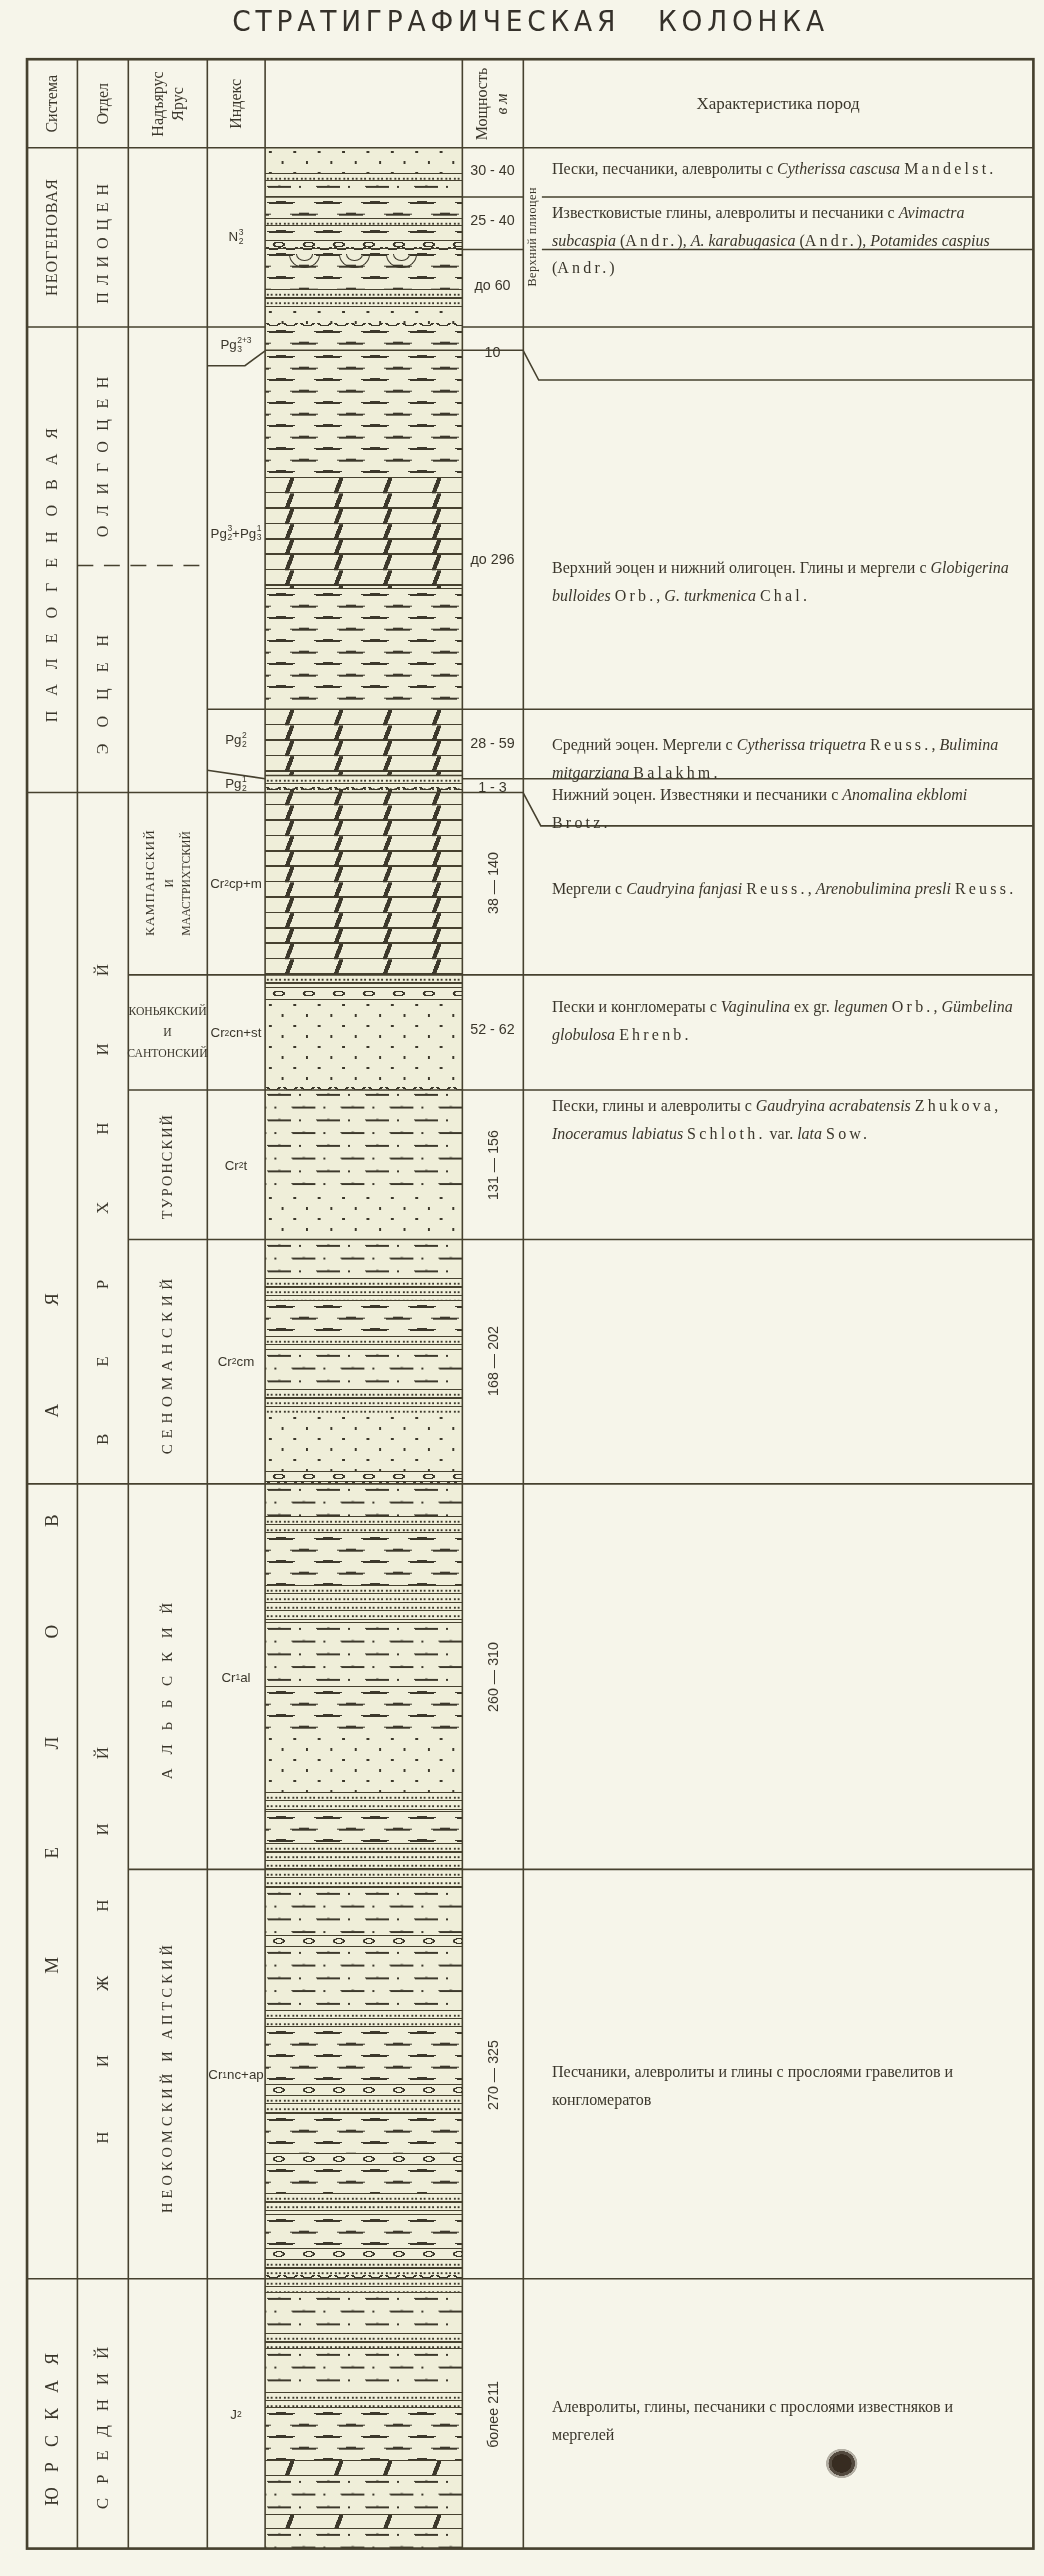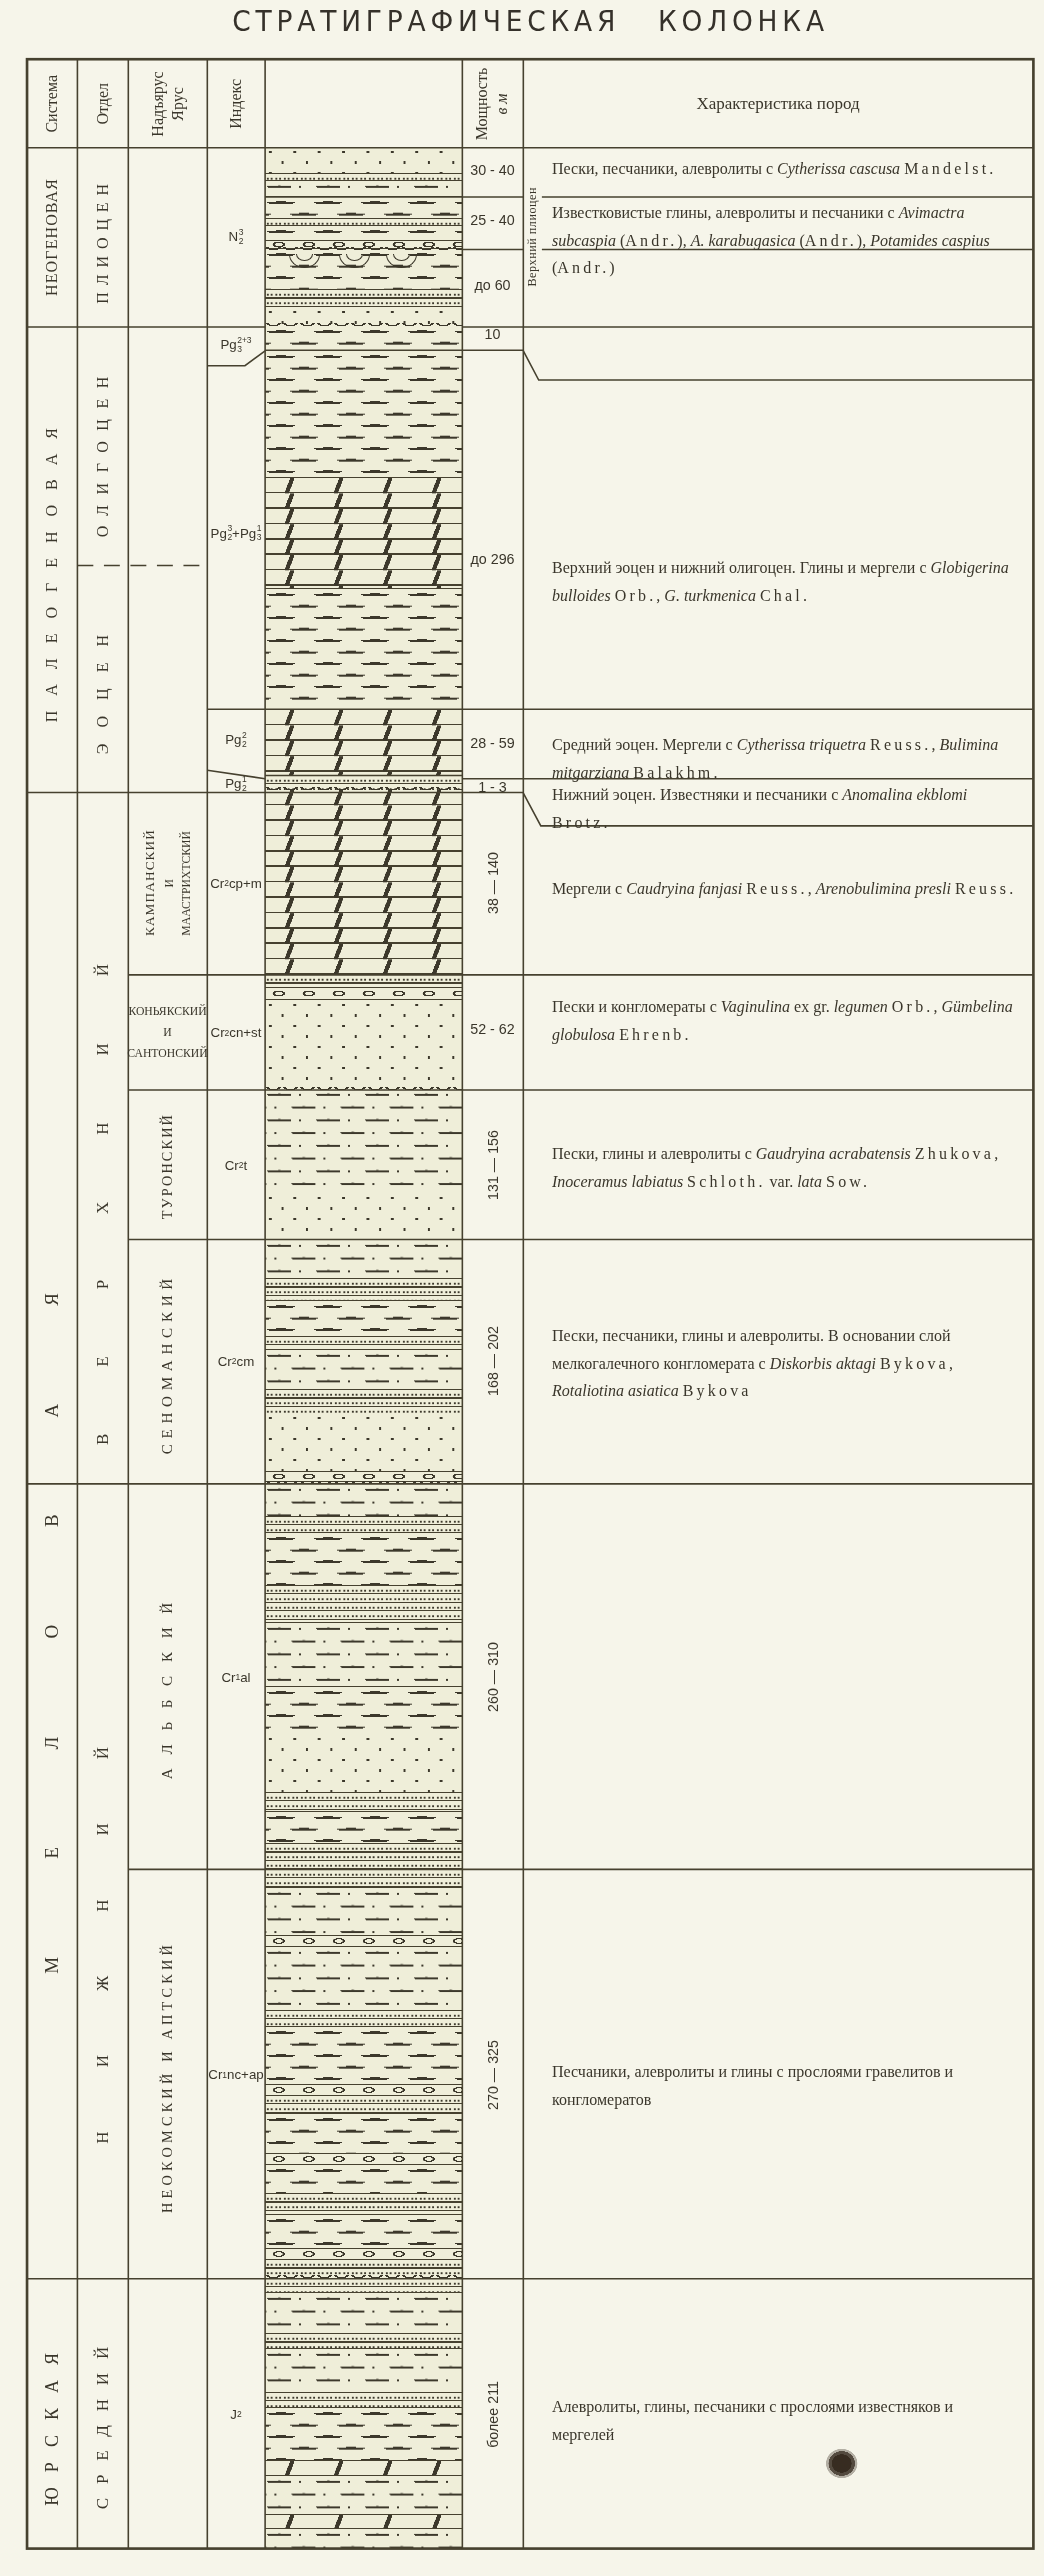--- a/index.html
+++ b/index.html
@@ -385,21 +385,21 @@
   <div class="cell idx lbl" style="left:207px;top:2279px;width:58px;height:270px">
       <span class="iseg">
         <span>J</span>
         <sub>2</sub>
       </span>
     </div>
 
   <div class="thick lbl" style="top:162px">30 - 40</div>
   <div class="thick lbl" style="top:212px">25 - 40</div>
   <div class="thick lbl" style="top:277px">до 60</div>
-  <div class="thick lbl" style="top:326px">10</div>
+  <div class="thick lbl" style="top:344px">10</div>
   <div class="thick lbl" style="top:551px">до 296</div>
   <div class="thick lbl" style="top:735px">28 - 59</div>
   <div class="thick lbl" style="top:779px">1 - 3</div>
   <div class="cell lbl" style="left:462px;top:792px;width:61px;height:182px">
     <span class="vt thickv">38 — 140</span>
     </div>
   <div class="thick lbl" style="top:1021px">52 - 62</div>
   <div class="cell lbl" style="left:462px;top:1090px;width:61px;height:150px">
     <span class="vt thickv">131 — 156</span>
     </div>
@@ -420,20 +420,19 @@
     <span class="vt" style="font-size:12.2px;letter-spacing:0.5px">Верхний плиоцен</span>
     </div>
 
   <div class="desc lbl" style="top:155px"><span>Пески, песчаники, алевролиты с </span><span class="it">Cytherissa cascusa</span><span> </span><span class="spx">Mandelst.</span></div>
   <div class="desc lbl" style="top:199px"><span>Известковистые глины, алевролиты и песчаники с </span><span class="it">Avimactra subcaspia</span><span> (</span><span class="spx">Andr.</span><span>), </span><span class="it">A. karabugasica</span><span> (</span><span class="spx">Andr.</span><span>), </span><span class="it">Potamides caspius</span><span> (</span><span class="spx">Andr.</span><span>)</span></div>
   <div class="desc lbl" style="top:554px"><span>Верхний эоцен и нижний олигоцен. Глины и мергели с </span><span class="it">Globigerina bulloides</span><span> </span><span class="spx">Orb.</span><span>, </span><span class="it">G. turkmenica</span><span> </span><span class="spx">Chal.</span></div>
   <div class="desc lbl" style="top:731px"><span>Средний эоцен. Мергели с </span><span class="it">Cytherissa triquetra</span><span> </span><span class="spx">Reuss.</span><span>, </span><span class="it">Bulimina mitgarziana</span><span> </span><span class="spx">Balakhm.</span></div>
   <div class="desc lbl" style="top:875px"><span>Мергели с </span><span class="it">Caudryina fanjasi</span><span> </span><span class="spx">Reuss.</span><span>, </span><span class="it">Arenobulimina presli</span><span> </span><span class="spx">Reuss.</span></div>
   <div class="desc lbl" style="top:781px"><span>Нижний эоцен. Известняки и песчаники с </span><span class="it">Anomalina ekblomi</span><span> </span><span class="spx">Brotz.</span></div>
   <div class="desc lbl" style="top:993px"><span>Пески и конгломераты с </span><span class="it">Vaginulina</span><span> ex gr. </span><span class="it">legumen</span><span> </span><span class="spx">Orb.</span><span>, </span><span class="it">Gümbelina globulosa</span><span> </span><span class="spx">Ehrenb.</span></div>
-  <div class="desc lbl" style="top:1140px"><span>Пески, глины и алевролиты с </span><span class="it">Gaudryina acrabatensis</span><span> </span><span class="spx">Zhukova</span><span>, </span><span class="it">Inoceramus labiatus</span><span> </span><span class="spx">Schloth.</span><span> var. </span><span class="it">lata</span><span> </span><span class="spx">Sow.</span></div>
-  <div class="desc lbl" style="top:1322px"><span>Пески, песчаники, глины и алевролиты. В основании слой мелкогалечного конгломерата с </span><span class="it">Diskorbis aktagi</span><span> </span><span class="spx">Bykova</span><span>, </span><span class="it">Rotaliotina asiatica</span><span> </span><span class="spx">Bykova</span></div>
+  <div class="desc lbl" style="top:1092px"><span>Пески, глины и алевролиты с </span><span class="it">Gaudryina acrabatensis</span><span> </span><span class="spx">Zhukova</span><span>, </span><span class="it">Inoceramus labiatus</span><span> </span><span class="spx">Schloth.</span><span> var. </span><span class="it">lata</span><span> </span><span class="spx">Sow.</span></div>
   <div class="desc lbl" style="top:2058px"><span>Песчаники, алевролиты и глины с прослоями гравелитов и конгломератов</span></div>
   <div class="desc lbl" style="top:2393px"><span>Алевролиты, глины, песчаники с прослоями известняков и мергелей</span></div>
 
   <div class="blob"></div>
 </div>
 
 
 </body></html>

